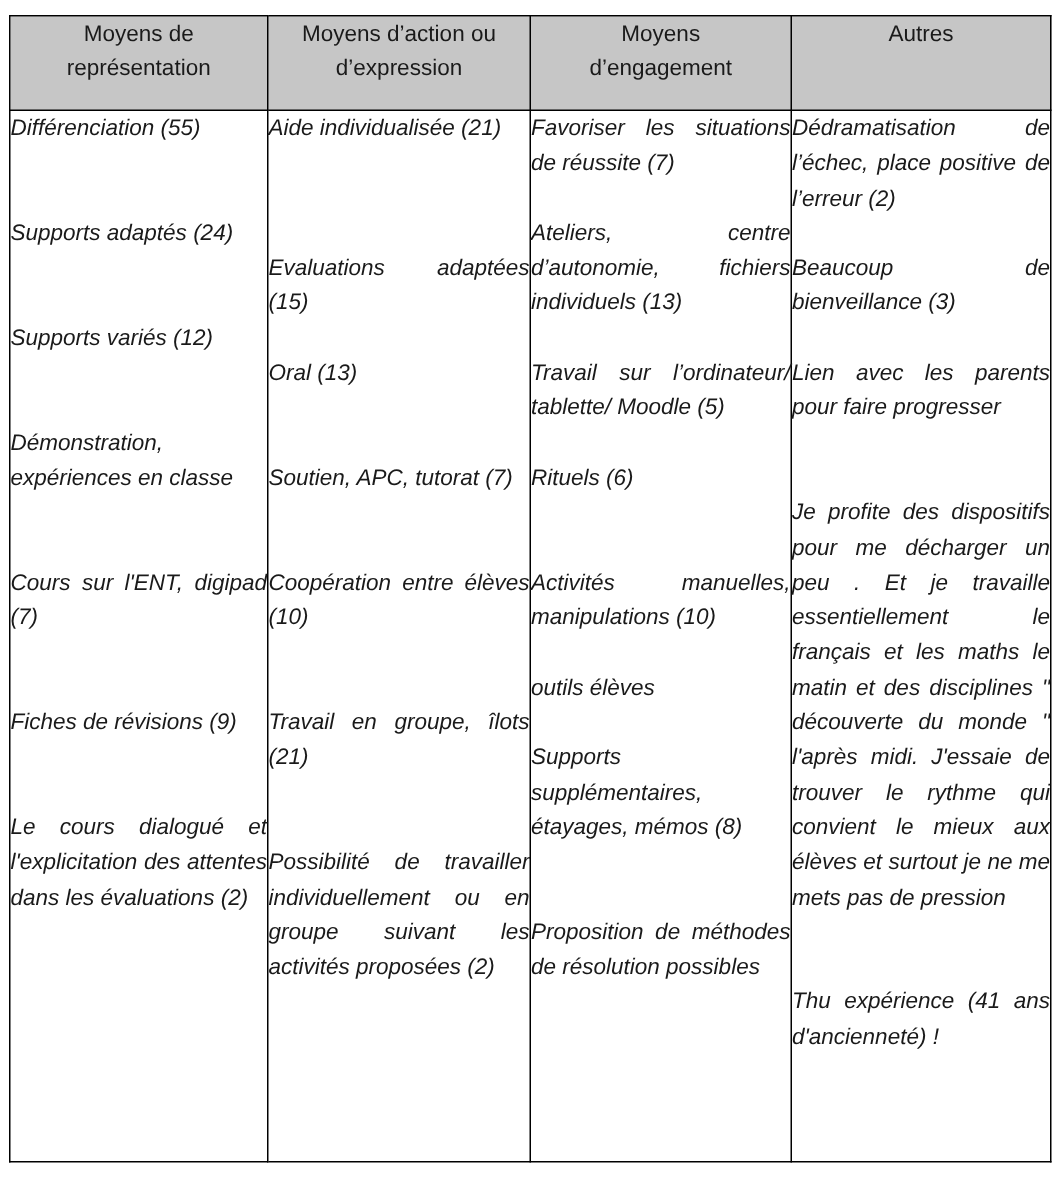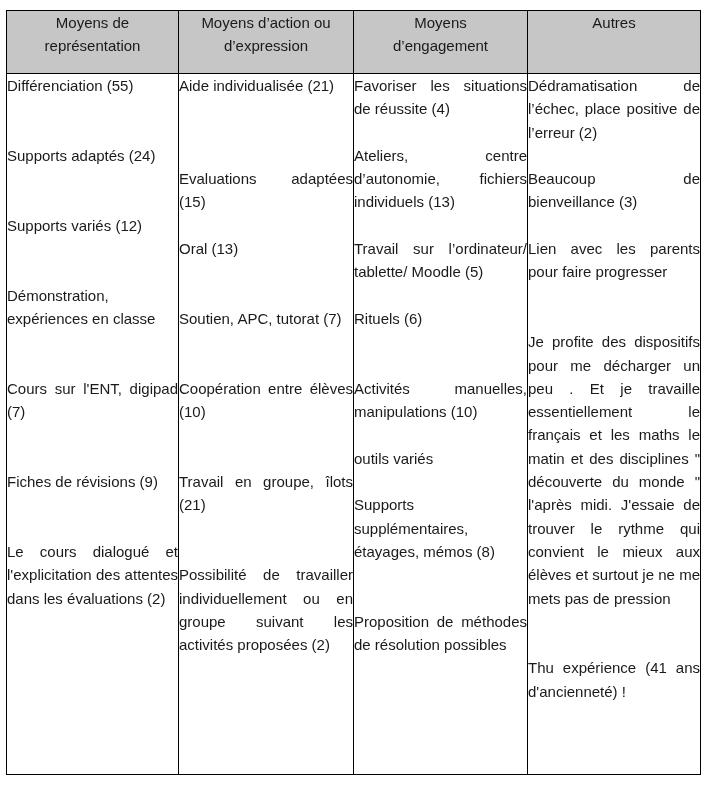--- a/index.html
+++ b/index.html
@@ -48,20 +48,21 @@
     text-align: justify;
     text-align-last: left;
     padding: 5px 1px 4px 4px;
     height: 700px;
   }
   tbody td .blk {
     display: block;
     text-align: justify;
     text-align-last: left;
     hyphens: none;
+    font-style: italic;
   }
   .sp { display: block; height: 23.3px; }
   
   col.c1 { width: 172px; }
   col.c2 { width: 175px; }
   col.c3 { width: 174px; }
   col.c4 { width: 173px; }
 </style>
 </head>
 <body>
@@ -132,32 +133,32 @@
             <span class="sp"></span>
             <span class="blk">Coopération entre élèves (10)</span>
             <span class="sp"></span>
             <span class="sp"></span>
             <span class="blk">Travail en groupe, îlots (21)</span>
             <span class="sp"></span>
             <span class="sp"></span>
             <span class="blk">Possibilité de travailler individuellement ou en groupe suivant les activités proposées (2)</span>
           </td>
         <td>
-            <span class="blk">Favoriser les situations de réussite (4)</span>
+            <span class="blk">Favoriser les situations de réussite (7)</span>
             <span class="sp"></span>
             <span class="blk">Ateliers, centre d’autonomie, fichiers individuels (13)</span>
             <span class="sp"></span>
             <span class="blk">Travail sur l’ordinateur/ tablette/ Moodle (5)</span>
             <span class="sp"></span>
             <span class="blk">Rituels (6)</span>
             <span class="sp"></span>
             <span class="sp"></span>
             <span class="blk">Activités manuelles, manipulations (10)</span>
             <span class="sp"></span>
-            <span class="blk">outils variés</span>
+            <span class="blk">outils élèves</span>
             <span class="sp"></span>
             <span class="blk">Supports supplémentaires, étayages, mémos (8)</span>
             <span class="sp"></span>
             <span class="sp"></span>
             <span class="blk">Proposition de méthodes de résolution possibles</span>
           </td>
         <td>
             <span class="blk">Dédramatisation de l’échec, place positive de l’erreur (2)</span>
             <span class="sp"></span>
             <span class="blk">Beaucoup de bienveillance (3)</span>

